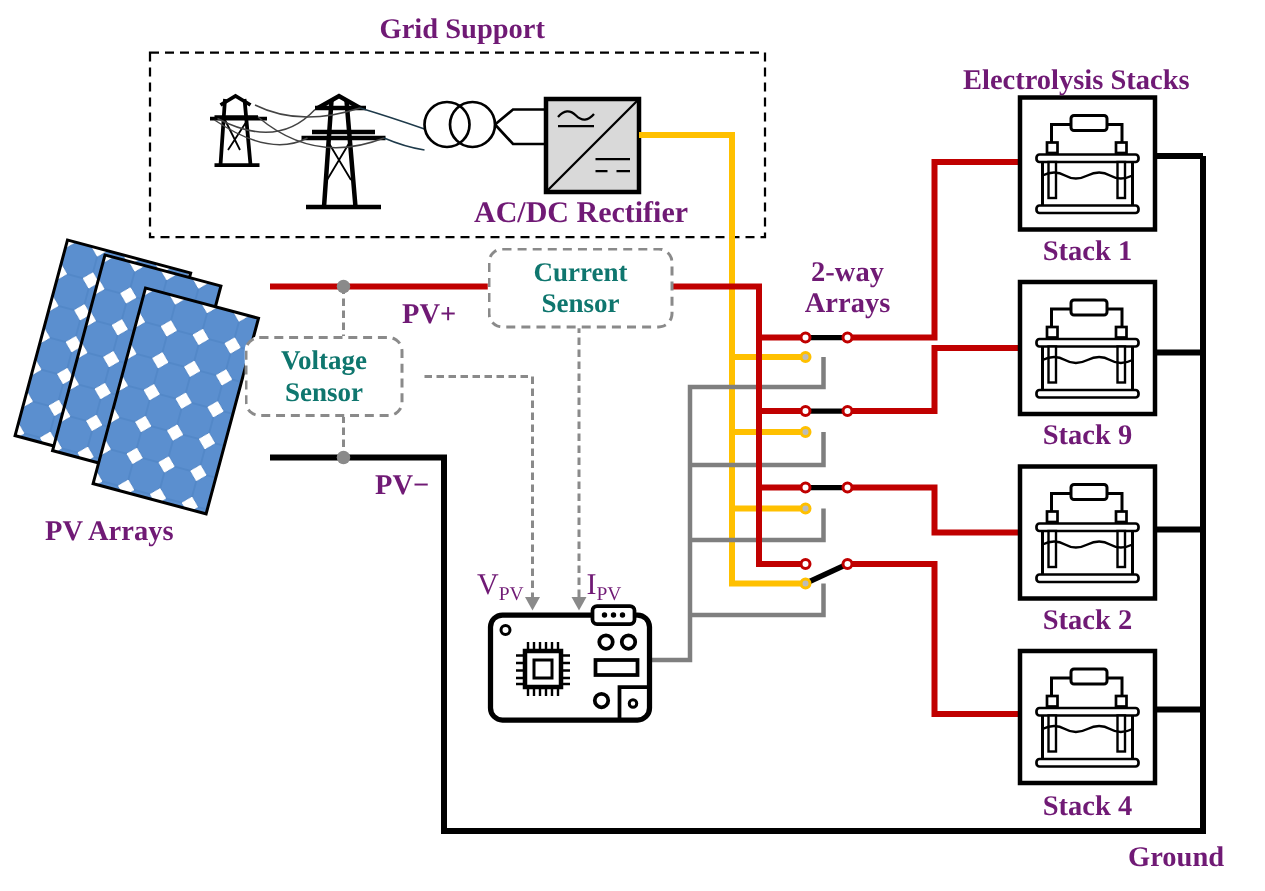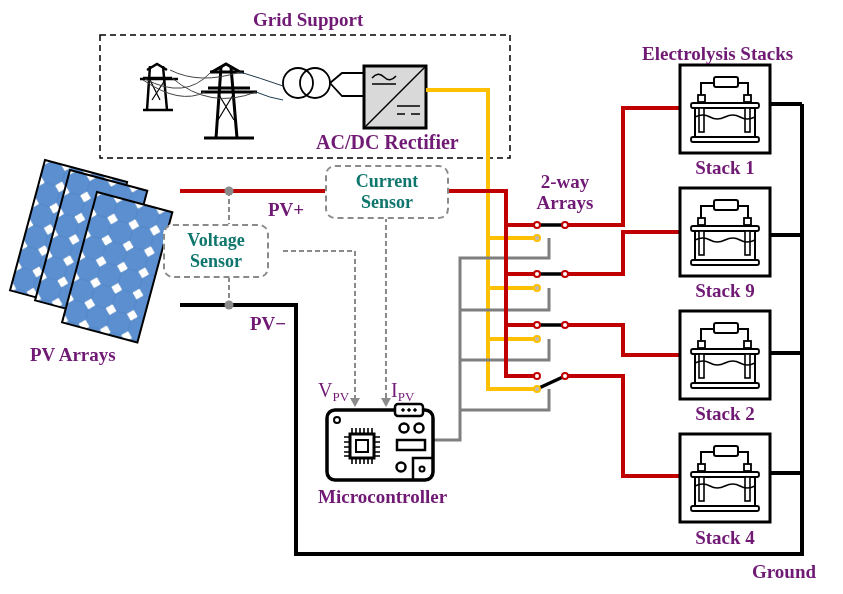--- a/index.html
+++ b/index.html
@@ -221,21 +221,20 @@
   <span>Current</span>
   <span>Sensor</span>
 </div>
 
 <div class="lbl plain" style="left:318px;top:380px;">
   <span>V</span><span class="sub">PV</span>
 </div>
 <div class="lbl plain" style="left:391px;top:380px;">
   <span>I</span><span class="sub">PV</span>
 </div>
-<div class="lbl" style="left:318px;top:487px;">Microcontroller</div>
 
 <div class="lbl c" style="left:520px;top:172px;width:90px;line-height:1.1;">
   <div>2-way</div>
   <div>Arrays</div>
 </div>
 
 <div class="lbl" style="left:642px;top:44px;">Electrolysis Stacks</div>
 <div class="lbl c" style="left:680px;top:158px;width:90px;">Stack 1</div>
 <div class="lbl c" style="left:680px;top:281px;width:90px;">Stack 9</div>
 <div class="lbl c" style="left:680px;top:404px;width:90px;">Stack 2</div>

